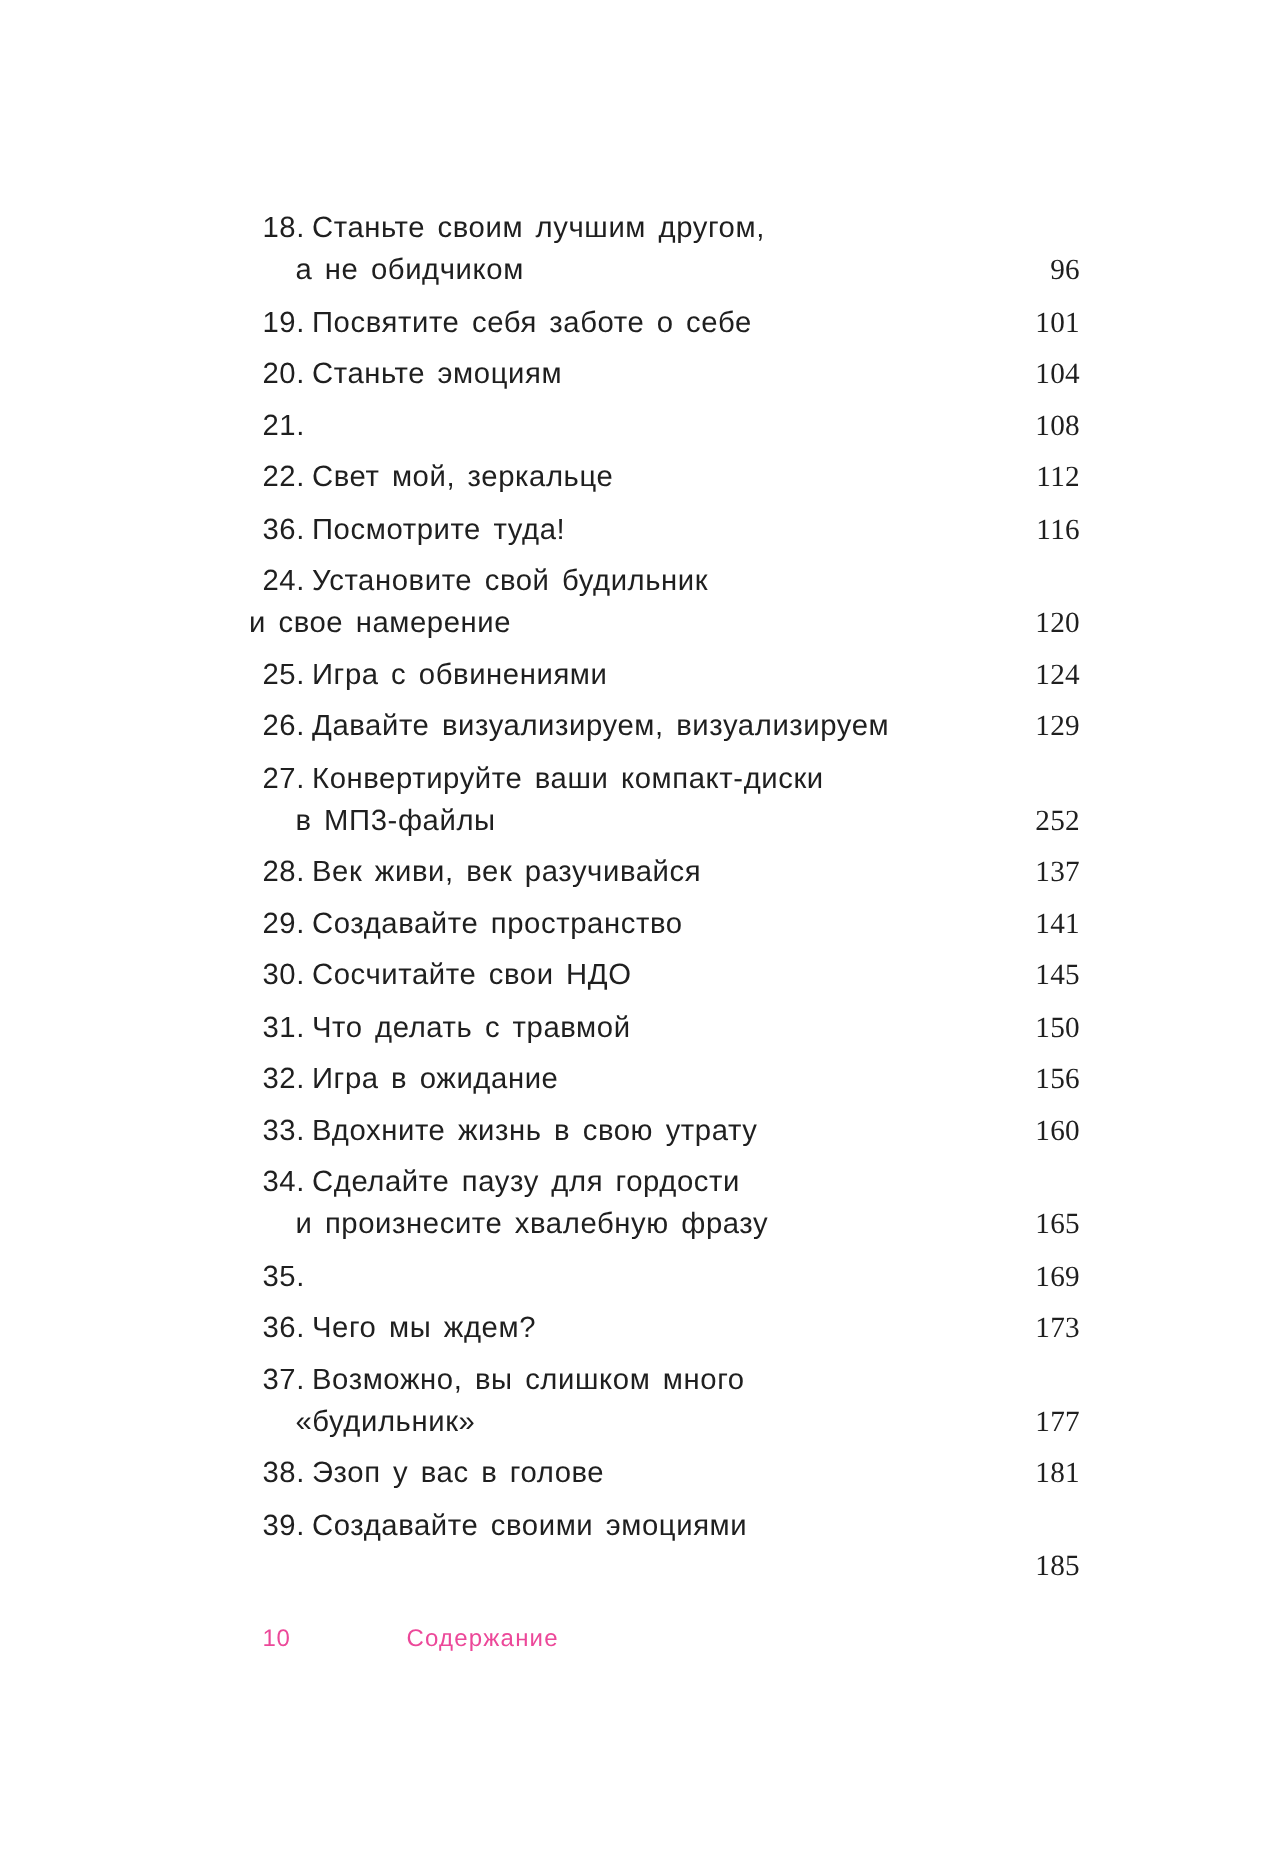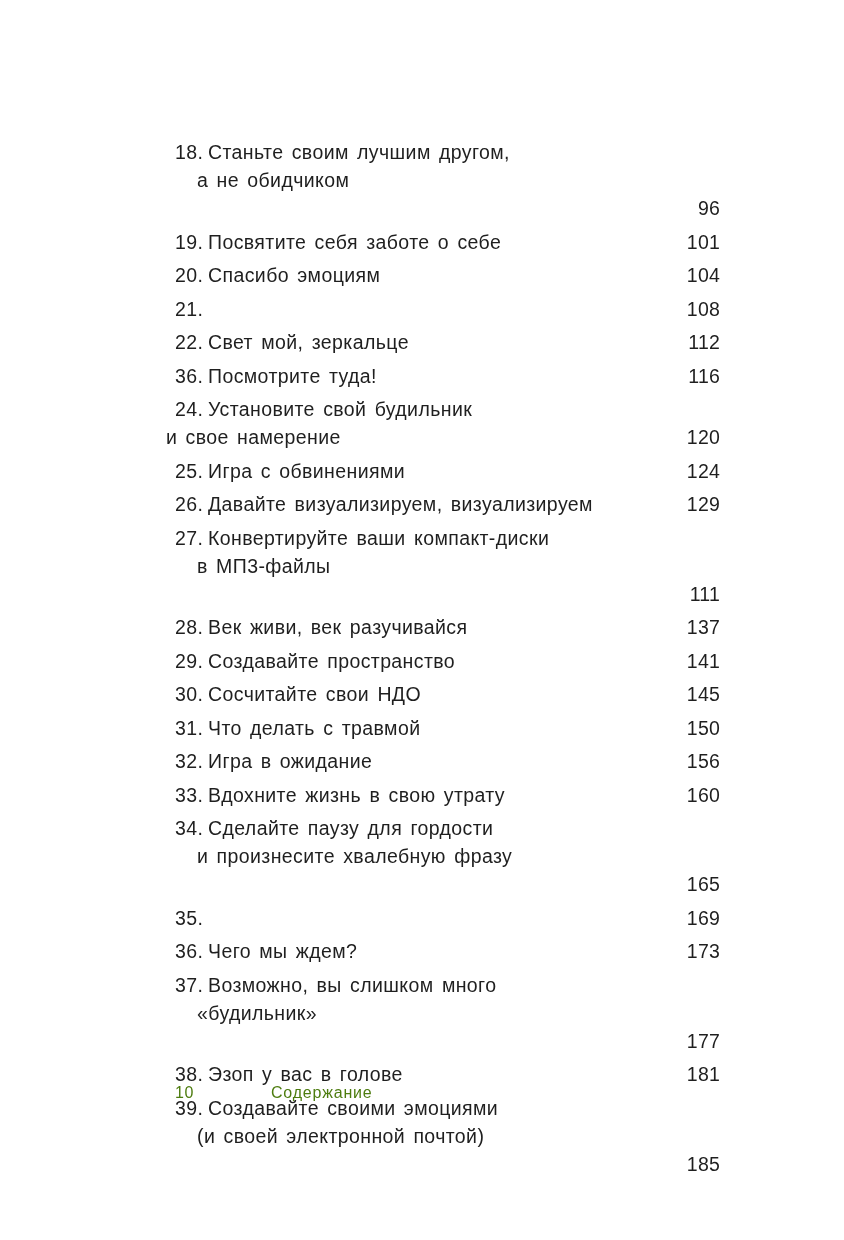--- a/index.html
+++ b/index.html
@@ -34,37 +34,37 @@
     align-items: baseline;
     line-height: 28px;
     white-space: nowrap;
   }
   .num {
     flex: 0 0 33px;
     width: 33px;
   }
   .cont-hang {
     padding-left: 22px;
-    flex-direction: column;
   }
   .cont-flush {
     margin-left: -9px;
   }
   .pg {
     margin-left: auto;
     letter-spacing: 0.2px;
     word-spacing: normal;
+    font-family: Liberation Serif, serif;
   }
   .footer {
     position: absolute;
     left: 175px;
     top: 1083px;
     display: flex;
     align-items: baseline;
-    color: #4d7c0f;
+    color: #ec4899;
     font-size: 16px;
     line-height: 20px;
   }
   .footer-num {
     flex: 0 0 96px;
     width: 96px;
     letter-spacing: 0.5px;
   }
   .footer-label {
     letter-spacing: 0.8px;
@@ -89,21 +89,21 @@
       <div class="toc-entry">
         <div class="toc-line">
           <span class="num">19.</span>
           <span class="txt">Посвятите себя заботе о себе</span>
           <span class="pg">101</span>
         </div>
       </div>
       <div class="toc-entry">
         <div class="toc-line">
           <span class="num">20.</span>
-          <span class="txt">Спасибо эмоциям</span>
+          <span class="txt">Станьте эмоциям</span>
           <span class="pg">104</span>
         </div>
       </div>
       <div class="toc-entry">
         <div class="toc-line">
           <span class="num">21.</span>
           <span class="pg">108</span>
         </div>
       </div>
       <div class="toc-entry">
@@ -144,21 +144,21 @@
           <span class="pg">129</span>
         </div>
       </div>
       <div class="toc-entry">
         <div class="toc-line">
           <span class="num">27.</span>
           <span class="txt">Конвертируйте ваши компакт-диски</span>
         </div>
         <div class="toc-line cont-hang">
           <span class="txt">в МП3-файлы</span>
-          <span class="pg">111</span>
+          <span class="pg">252</span>
         </div>
       </div>
       <div class="toc-entry">
         <div class="toc-line">
           <span class="num">28.</span>
           <span class="txt">Век живи, век разучивайся</span>
           <span class="pg">137</span>
         </div>
       </div>
       <div class="toc-entry">
@@ -235,21 +235,20 @@
           <span class="txt">Эзоп у вас в голове</span>
           <span class="pg">181</span>
         </div>
       </div>
       <div class="toc-entry">
         <div class="toc-line">
           <span class="num">39.</span>
           <span class="txt">Создавайте своими эмоциями</span>
         </div>
         <div class="toc-line cont-hang">
-          <span class="txt">(и своей электронной почтой)</span>
           <span class="pg">185</span>
         </div>
       </div>
     </main>
 
   <footer class="footer">
     <span class="footer-num">10</span>
     <span class="footer-label">Содержание</span>
   </footer>
 

